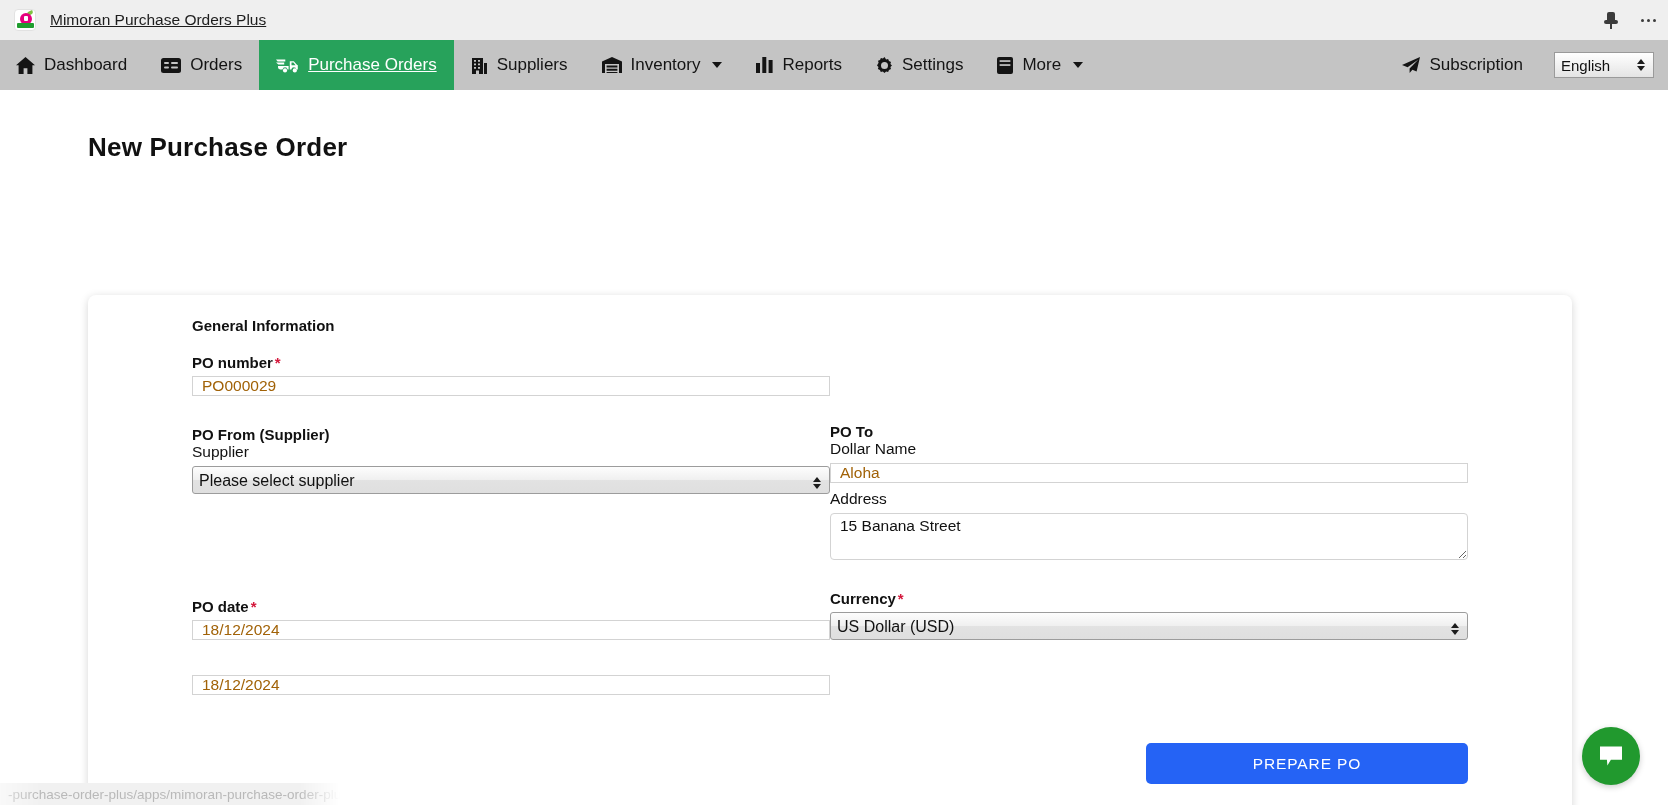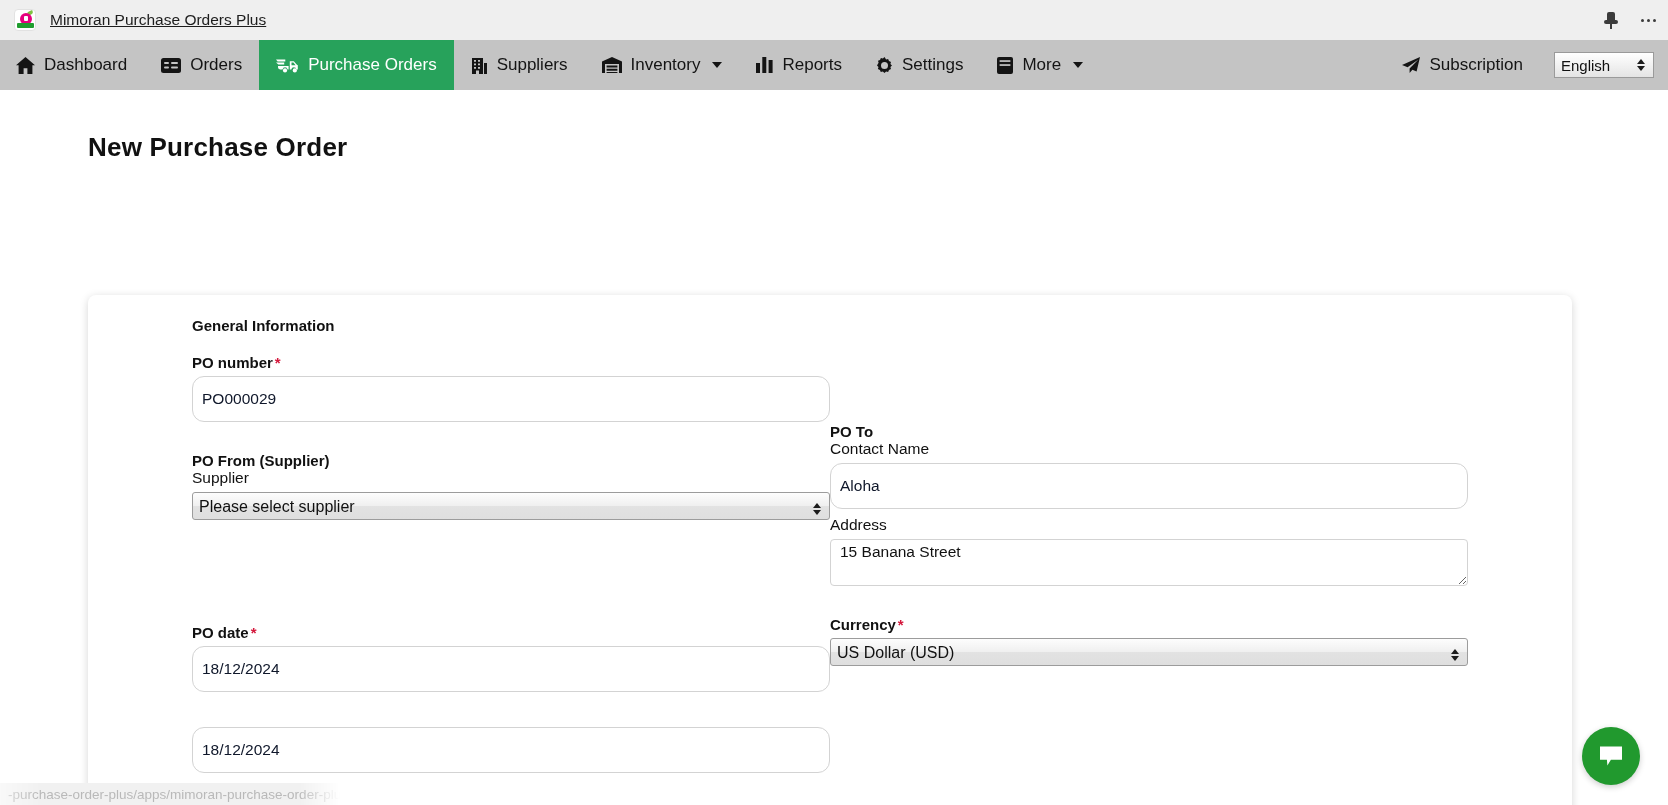--- a/index.html
+++ b/index.html
@@ -112,20 +112,21 @@
     padding: 0 17px;
     font-size: 17px;
     color: #141414;
     white-space: nowrap;
     cursor: pointer;
   }
   .nav-item.first { padding-left: 16px; }
   .nav-item.active {
     background: #27a25b;
     color: #ffffff;
+    text-decoration: underline;
   }
   .nav-item .caret {
     width: 0; height: 0;
     border-left: 5px solid transparent;
     border-right: 5px solid transparent;
     border-top: 6px solid currentColor;
     margin-left: 3px;
   }
   .nav-right {
     margin-left: auto;
@@ -212,28 +213,28 @@
   }
   .lbl-plain {
     font-size: 15.5px;
     font-weight: normal;
     color: #111;
     display: block;
   }
   .req { color: #d4183c; font-weight: bold; margin-left: 2px; }
   .txt {
     width: 100%;
-    height: 46px;
+    height: 20px;
     font-size: 15.5px;
     font-family: "Liberation Sans", sans-serif;
     padding: 2px 9px;
     border: 1px solid #d3d3d3;
-    border-radius: 12px;
+    border-radius: 0;
     background: #ffffff;
-    color: #0f172a;
+    color: #a16207;
     margin-top: 5px;
     display: block;
   }
   .area {
     width: 100%;
     height: 47px;
     font-size: 15.5px;
     font-family: "Liberation Sans", sans-serif;
     padding: 3px 9px;
     border: 1px solid #d3d3d3;
@@ -497,21 +498,21 @@
           <input class="txt" type="text" value="18/12/2024" style="">
         </div>
       </div>
 
       <div class="col">
 
         <div style="height:69px"></div>
 
         <div class="field">
           <span class="lbl-strong">PO To</span>
-          <span class="lbl-plain">Contact Name</span>
+          <span class="lbl-plain">Dollar Name</span>
           <input class="txt" type="text" value="Aloha" style="">
         </div>
 
         <div style="height:7px"></div>
 
         <div class="field">
           <span class="lbl-plain">Address</span>
           <textarea class="area" style="">15 Banana Street</textarea>
         </div>
 

